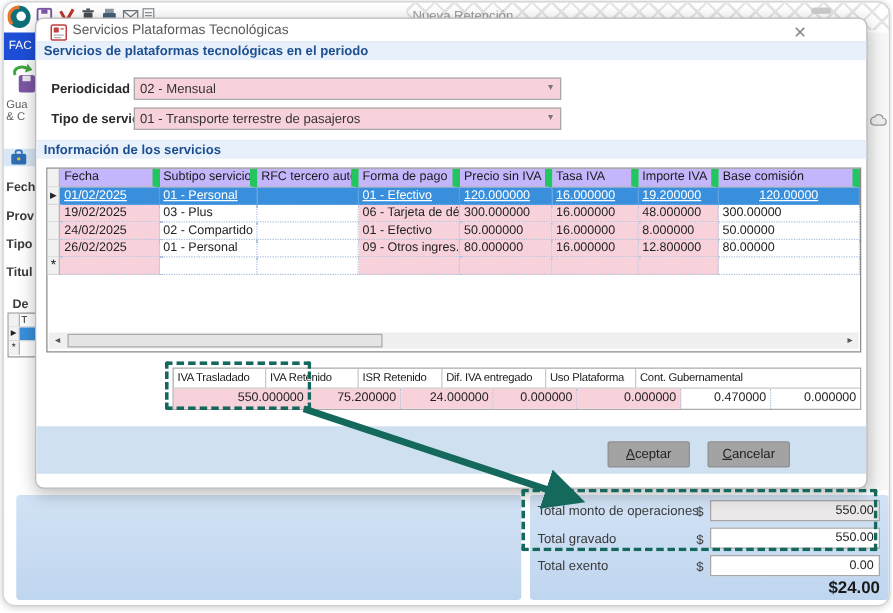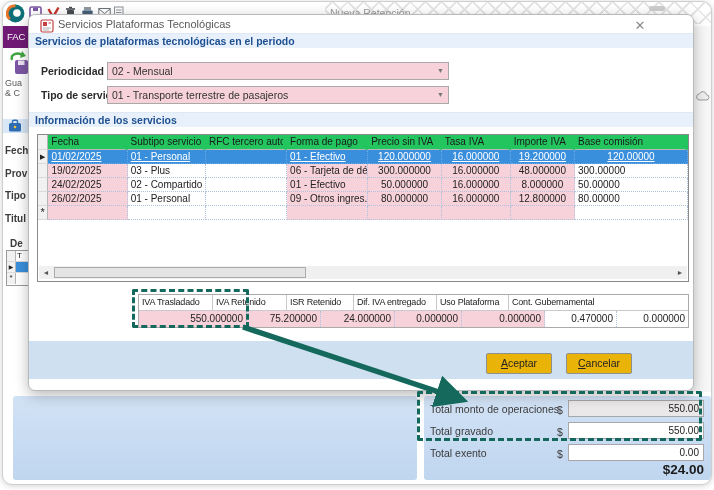--- a/index.html
+++ b/index.html
@@ -8,21 +8,21 @@
   .abs{position:absolute;}
 
   
   #appwin{position:absolute;left:2px;top:1px;width:710px;height:484px;background:#fff;border:1px solid #cfcfcf;border-radius:10px;box-shadow:0 1px 6px rgba(0,0,0,.18);overflow:hidden;}
   .hatch{background:
     repeating-linear-gradient(45deg,transparent 0 9px,#e6e6e6 9px 11px),
     repeating-linear-gradient(-45deg,transparent 0 9px,#e6e6e6 9px 11px);}
   #bg-title{position:absolute;left:327px;top:5px;color:#9b9b9b;font-size:10.5px;}
   #min-pill{position:absolute;left:646px;top:4px;width:16px;height:5px;border-radius:3px;background:#cdcdcd;}
   .qat-icon{position:absolute;top:4px;width:13px;height:13px;}
-  #fac-tab{position:absolute;left:0;top:24px;width:40px;height:22px;background:#701a75;color:#fff;font-size:9.5px;line-height:22px;padding-left:4px;}
+  #fac-tab{position:absolute;left:0;top:24px;width:40px;height:22px;background:#1d4ed8;color:#fff;font-size:9.5px;line-height:22px;padding-left:4px;}
   .left-label{position:absolute;left:2px;font-weight:bold;color:#3c3c3c;font-size:10px;}
   #save-close-caption1{position:absolute;left:2px;top:76px;color:#5a5a5a;font-size:9px;}
   #save-close-caption2{position:absolute;left:2px;top:86px;color:#5a5a5a;font-size:9px;}
   #section-strip-left{position:absolute;left:0;top:117px;width:30px;height:14px;background:#d9e8f7;}
   
   #mini-grid{position:absolute;left:3px;top:248px;width:26px;height:36px;border:1px solid #9a9a9a;background:#fff;font-size:8px;}
   .mg-row{display:flex;height:11px;border-bottom:1px solid #d9d9d9;}
   .mg-hdr{width:9px;background:#f1f1f1;border-right:1px solid #b5b5b5;text-align:center;line-height:10px;}
   .mg-cell{flex:1;line-height:10px;padding-left:1px;overflow:hidden;}
   
@@ -47,41 +47,41 @@
   .strip-text{position:absolute;left:6px;top:1px;font-weight:bold;color:#1d4f91;font-size:10.5px;}
   .fld-label{position:absolute;left:12px;font-weight:bold;color:#2b2b2b;font-size:10.5px;}
   .dropdown{position:absolute;left:78px;width:342px;height:18px;background:#f8d2db;border:1px solid #a9a9a9;font-size:10.5px;color:#333;padding:2px 0 0 4px;}
   .dd-arrow{position:absolute;right:4px;top:4px;color:#777;font-size:7px;}
 
   
   #grid{position:absolute;left:8px;top:119px;width:652px;height:148px;border:1px solid#8a8a8a;background:#fff;overflow:hidden;}
   .g-row{display:flex;height:14px;font-size:10px;line-height:13px;}
   .g-hrow{display:flex;height:15px;font-size:10px;line-height:14px;}
   .gcell{border-right:1px dotted #aec2de;border-bottom:1px dotted #aec2de;padding:0 3px;overflow:hidden;white-space:nowrap;}
-  .ghcell{background:#22c55e;border-right:4px solid #22c55e;border-bottom:1px solid #b9b9b9;padding:0 3px;color:#1a1a1a;overflow:hidden;white-space:nowrap;}
+  .ghcell{background:#c4b5fd;border-right:6px solid #22c55e;border-bottom:1px solid #b9b9b9;padding:0 3px;color:#1a1a1a;overflow:hidden;white-space:nowrap;}
   .grh{width:11px;background:#f1f1f1;border-right:1px solid #b5b5b5;border-bottom:1px solid #d9d9d9;padding:0;text-align:center;font-size:7px;line-height:13px;color:#222;}
   .gc1{width:84px}.gc2{width:83px}.gc3{width:86px}.gc4{width:86px}.gc5{width:78px}.gc6{width:73px}.gc7{width:68px}.gc8{width:120px}
-  .num{text-align:center;}
+  .num{text-align:left;}
   .pinkc{background:#f8d2db;}
   .sel .gcell{background:#3a8fdc;color:#fff;border-right:1px dotted #6aa9e4;border-bottom:1px dotted #6aa9e4;text-decoration:underline;}
   
   #g-scroll{position:absolute;left:1px;bottom:2px;width:648px;height:13px;background:#f0f0f0;}
   .g-arrow{position:absolute;top:0;width:14px;height:13px;font-size:7px;line-height:13px;text-align:center;color:#555;}
   #g-thumb{position:absolute;left:15px;top:1px;width:252px;height:11px;background:#e5e5e5;border:1px solid #ababab;}
 
   
   #totals{position:absolute;left:109px;top:279px;width:551px;height:34px;border:1px solid #ababab;background:#fff;display:flex;flex-direction:column;}
   .t-row{display:flex;height:16px;}
   .thcell{border-right:1px solid #c9c9c9;border-bottom:1px solid #c9c9c9;padding:2px 3px 0 3px;font-size:9px;letter-spacing:-0.2px;color:#1a1a1a;overflow:hidden;white-space:nowrap;}
   .tvcell{border-right:1px dotted #aec2de;padding:2px 3px 0 0;font-size:10px;text-align:right;overflow:hidden;white-space:nowrap;}
   .tc1{width:108px}.tc2{width:74px}.tc3{width:74px}.tc4{width:67px}.tc5{width:83px}.tc6{width:72px}.tc7{flex:1}
 
   
   #dlg-footer{position:absolute;left:0;top:326px;width:666px;height:38px;background:#cfe0f1;}
-  .dlg-btn{position:absolute;top:12px;width:66px;height:21px;background:#eab308;border:1px solid #8f8f8f;border-radius:2px;font-size:10.5px;text-align:center;cursor:default;}
+  .dlg-btn{position:absolute;top:12px;width:66px;height:21px;background:#a3a3a3;border:1px solid #8f8f8f;border-radius:2px;font-size:10.5px;text-align:center;cursor:default;}
   .dlg-btn span{display:block;line-height:19px;}
   .dlg-btn span::first-letter{text-decoration:underline;}
 
   
   .anno-box{position:absolute;border:3px dashed #15695c;z-index:60;border-radius:2px;}
   #anno-svg{position:absolute;left:0;top:0;z-index:61;pointer-events:none;}
 </style>
 </head>
 <body>
 

